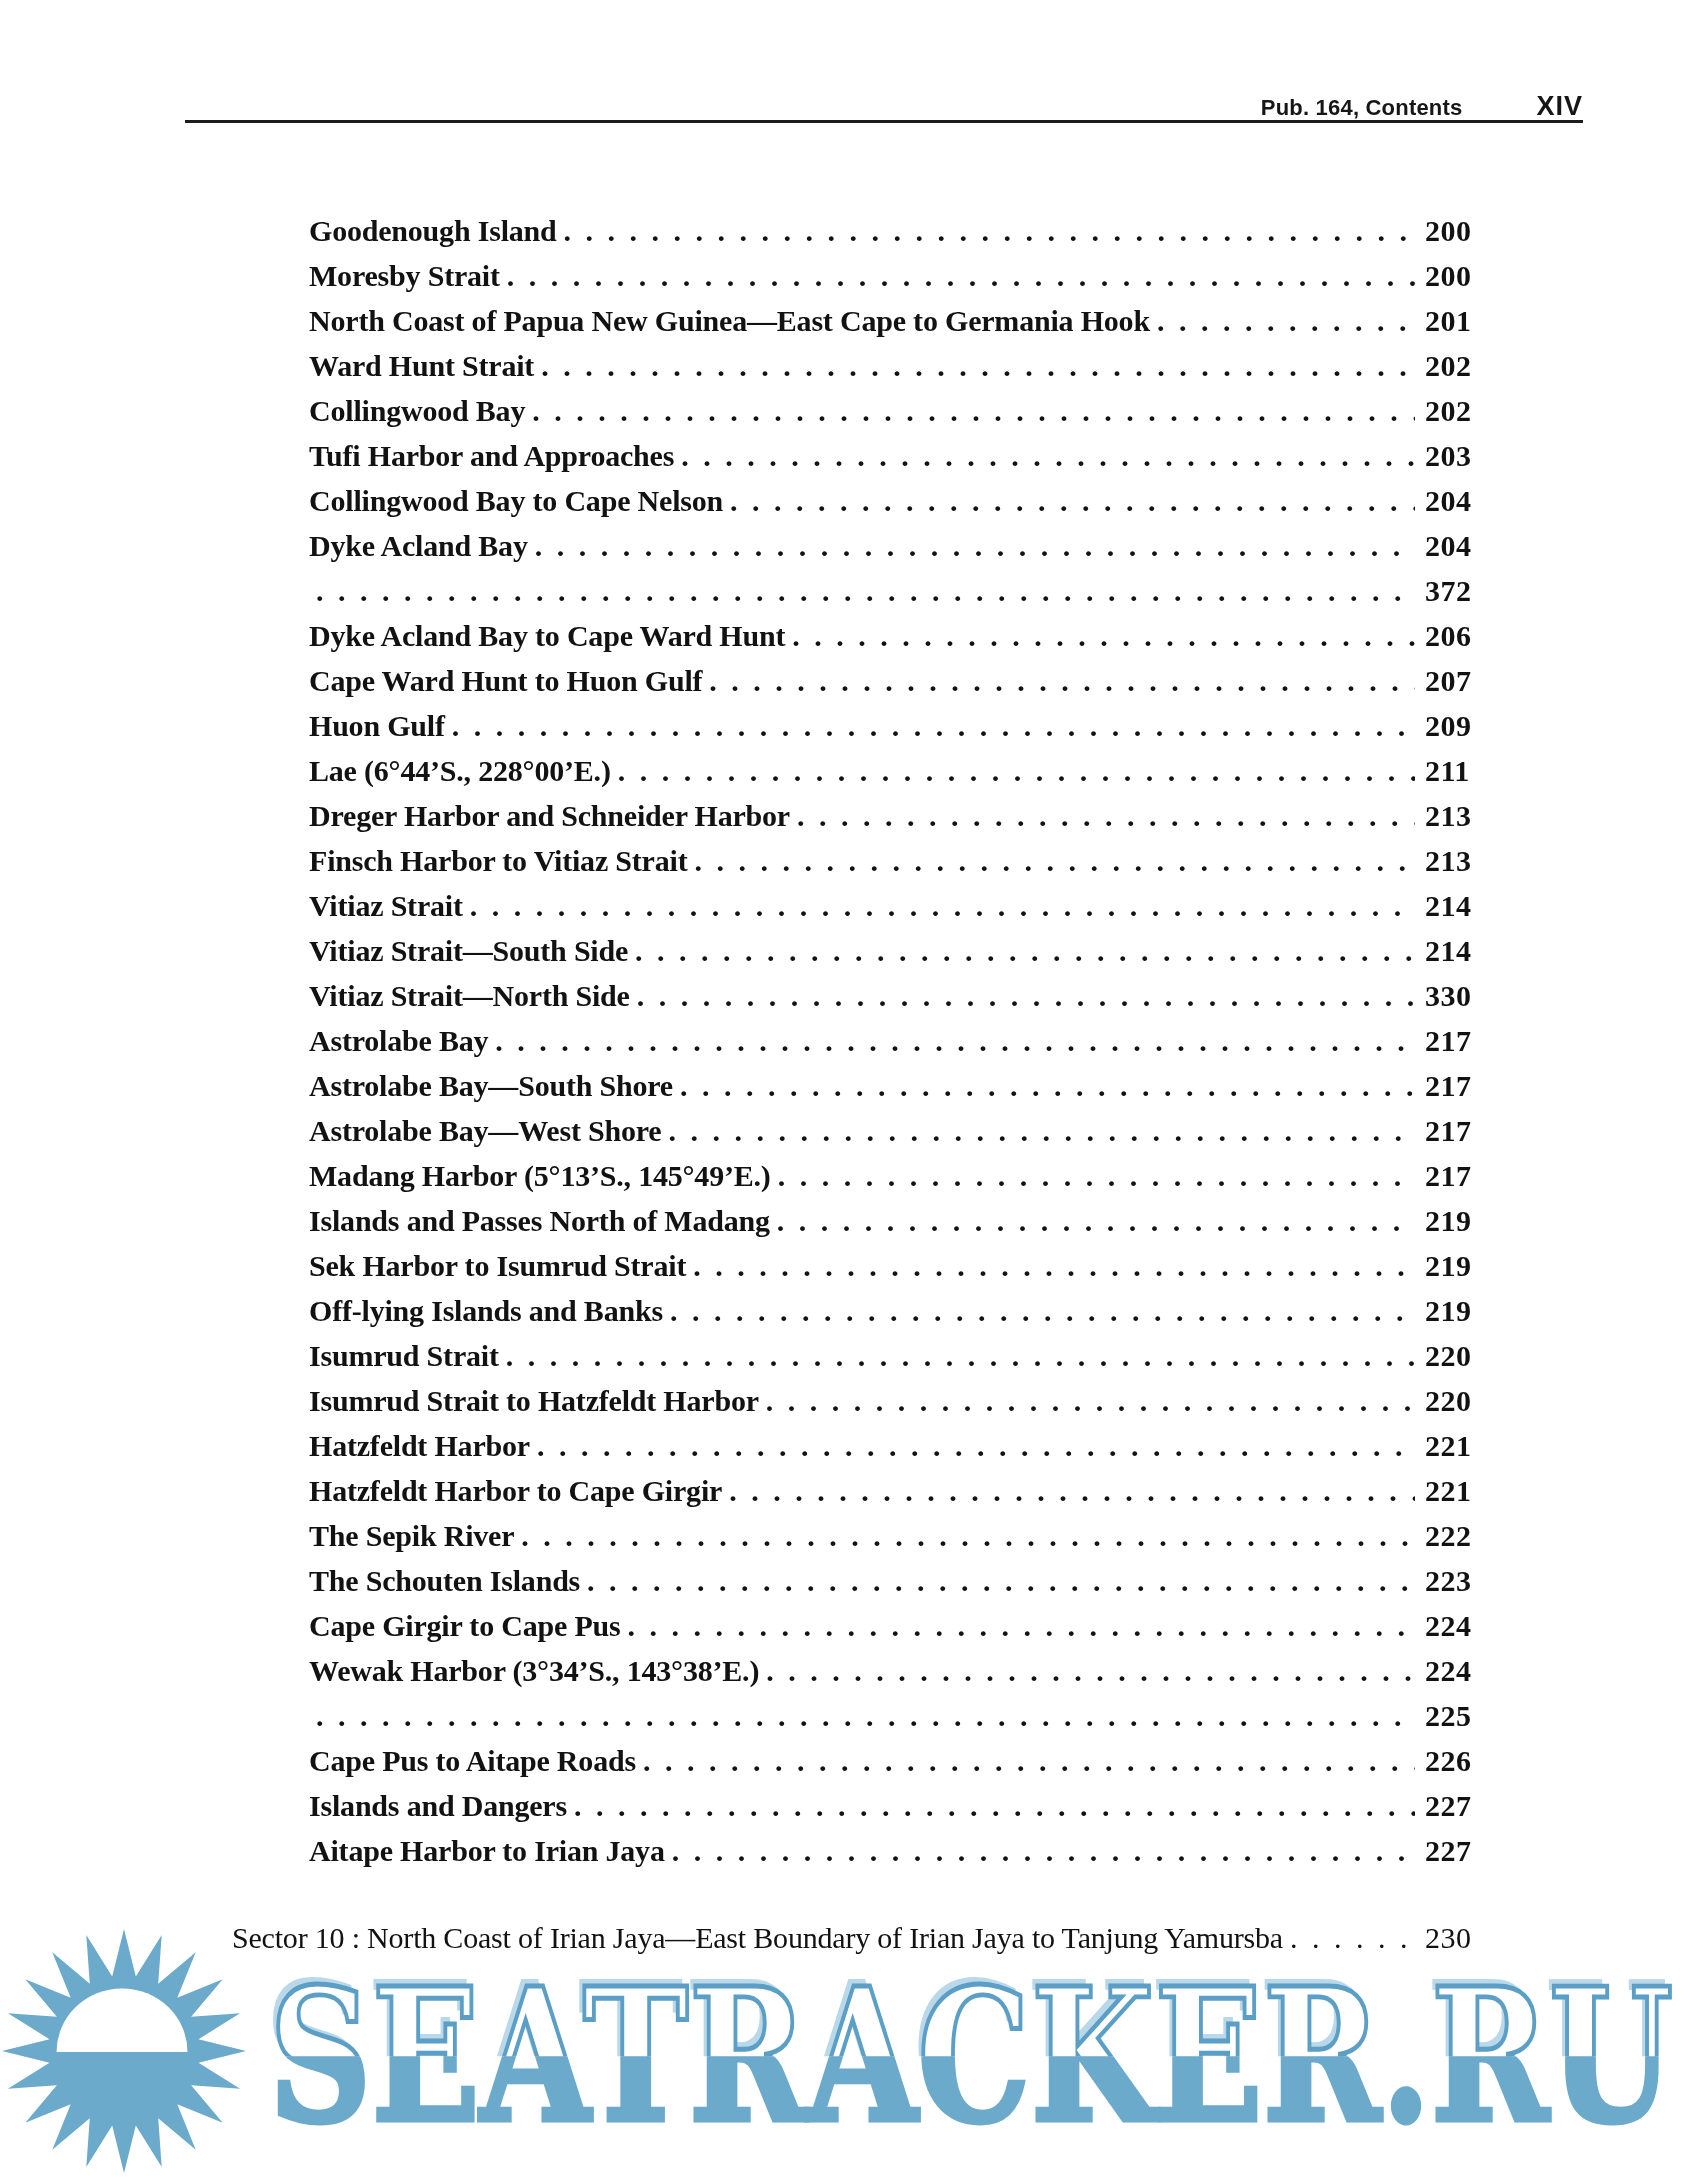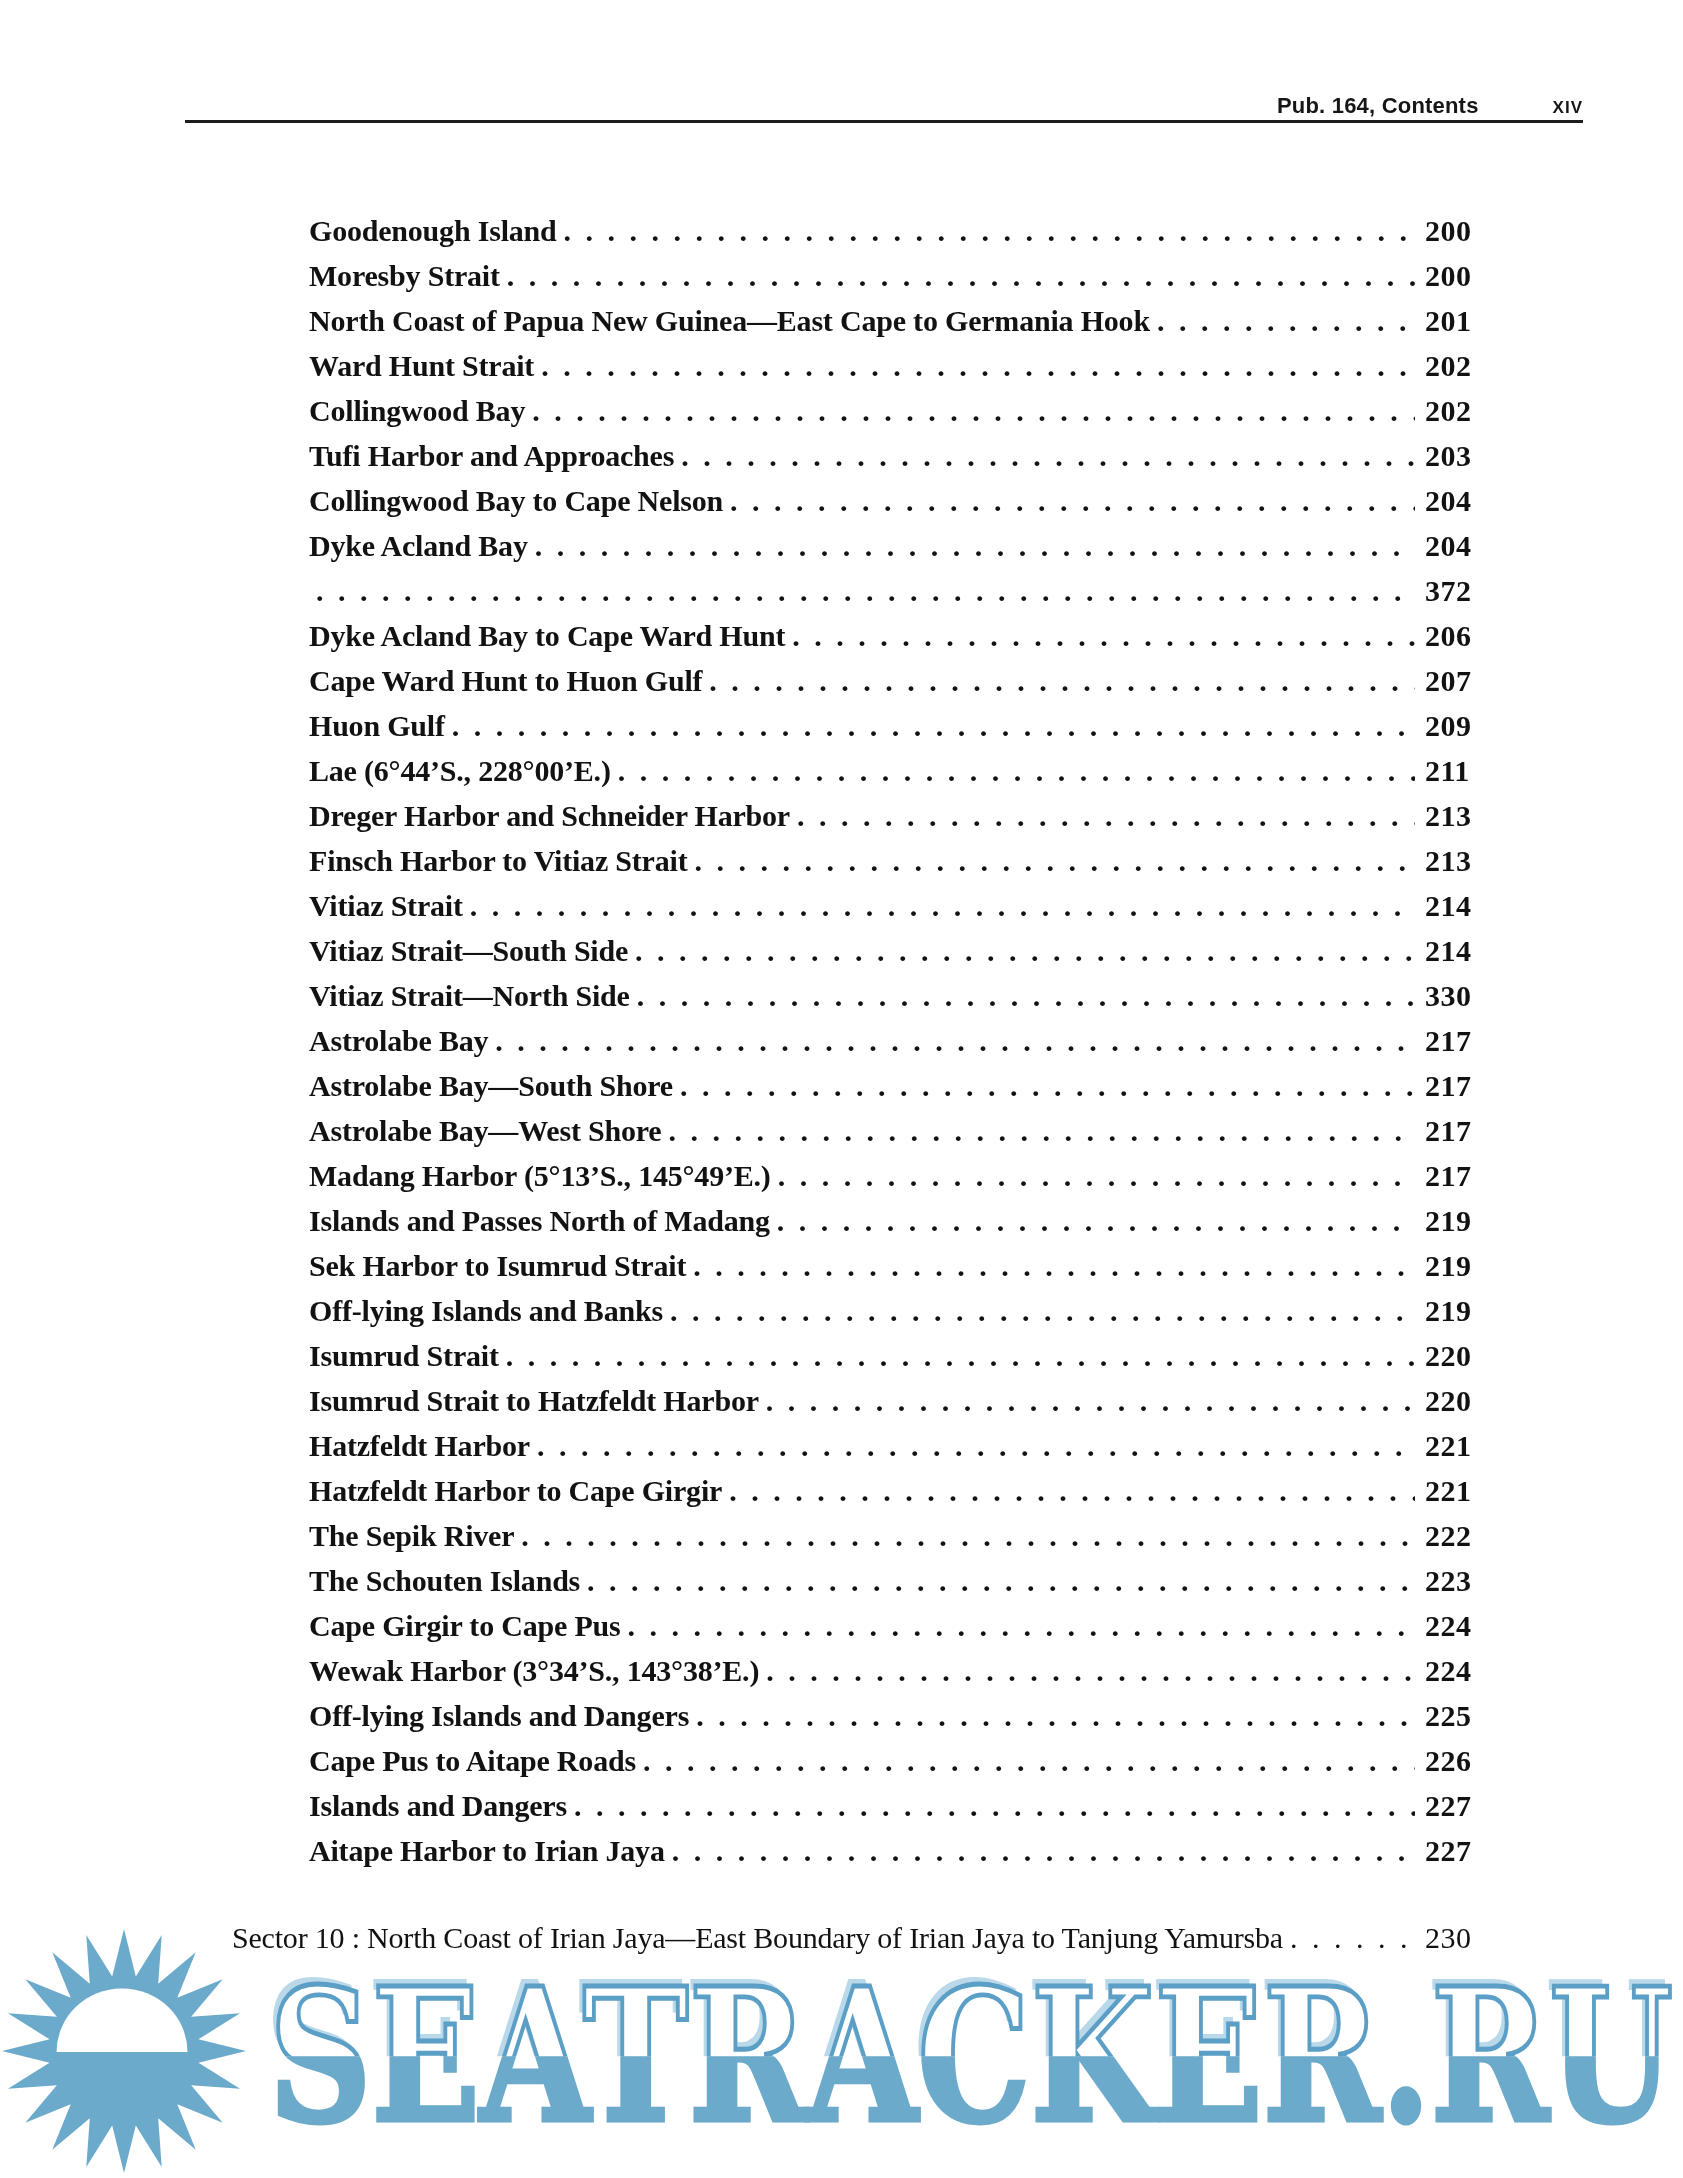--- a/index.html
+++ b/index.html
@@ -14,21 +14,21 @@
   
   .page-header {
     position: absolute;
     top: 93px; right: 100px;
     display: flex; align-items: baseline; gap: 74px;
     font-family: "Liberation Sans", sans-serif;
     color: #161616;
     line-height: 26px;
   }
   .page-header .running-title { font-size: 22px; font-weight: 600; letter-spacing: 0.2px; }
-  .page-header .folio { font-size: 17px; font-weight: 700; letter-spacing: 1px; }
+  .page-header .folio { font-size: 27px; font-weight: 700; letter-spacing: 1px; }
 
   .header-rule {
     position: absolute;
     top: 120px; left: 185px; width: 1398px; height: 2.5px;
     background: #1c1c1c;
   }
 
   
   .toc-list {
     position: absolute;
@@ -239,21 +239,20 @@
     <span class="toc-title">Cape Girgir to Cape Pus</span>
     <span class="leader">. . . . . . . . . . . . . . . . . . . . . . . . . . . . . . . . . . . . . . . . . . . . . . . . . . . . . . . . . . . . . . . . . . . . . . . . . . . . . . . . . . . . . . . . . . . . . . . . . . . . . . . . . . . . . . </span>
     <span class="toc-page">224</span>
   </div>
     <div class="toc-row">
     <span class="toc-title">Wewak Harbor (3°34’S., 143°38’E.)</span>
     <span class="leader">. . . . . . . . . . . . . . . . . . . . . . . . . . . . . . . . . . . . . . . . . . . . . . . . . . . . . . . . . . . . . . . . . . . . . . . . . . . . . . . . . . . . . . . . . . . . . . . . . . . . . . . . . . . . . . </span>
     <span class="toc-page">224</span>
   </div>
     <div class="toc-row">
-    <span class="toc-title">Off-lying Islands and Dangers</span>
     <span class="leader">. . . . . . . . . . . . . . . . . . . . . . . . . . . . . . . . . . . . . . . . . . . . . . . . . . . . . . . . . . . . . . . . . . . . . . . . . . . . . . . . . . . . . . . . . . . . . . . . . . . . . . . . . . . . . . </span>
     <span class="toc-page">225</span>
   </div>
     <div class="toc-row">
     <span class="toc-title">Cape Pus to Aitape Roads</span>
     <span class="leader">. . . . . . . . . . . . . . . . . . . . . . . . . . . . . . . . . . . . . . . . . . . . . . . . . . . . . . . . . . . . . . . . . . . . . . . . . . . . . . . . . . . . . . . . . . . . . . . . . . . . . . . . . . . . . . </span>
     <span class="toc-page">226</span>
   </div>
     <div class="toc-row">
     <span class="toc-title">Islands and Dangers</span>

